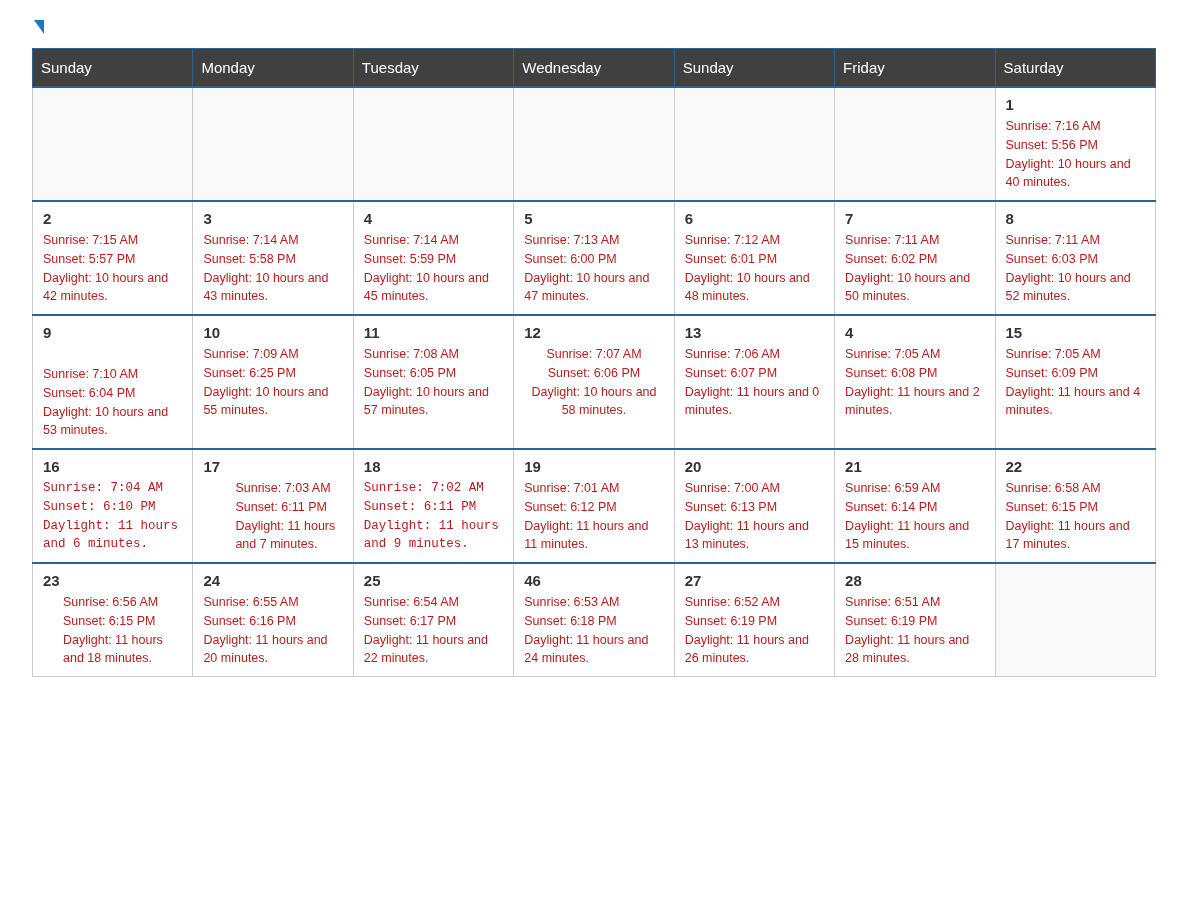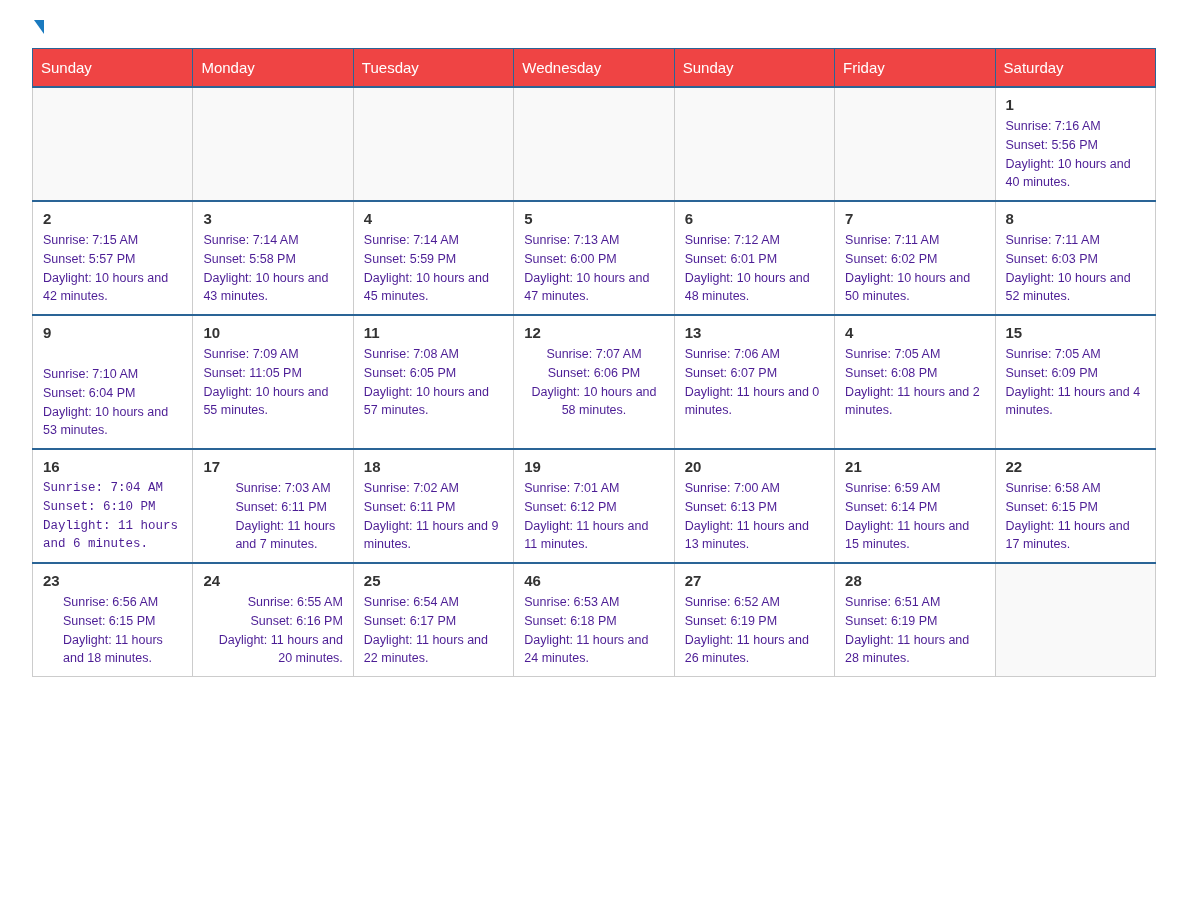--- a/index.html
+++ b/index.html
@@ -51,21 +51,21 @@
       font-size: 20px;
       color: #444;
       margin-top: 4px;
     }
     .calendar {
       width: 100%;
       border-collapse: collapse;
       border: 1px solid #ccc;
     }
     .calendar th {
-      background-color: #ef4444;
+      background-color: #404040;
       color: #fff;
       padding: 10px 8px;
       font-size: 15px;
       font-weight: normal;
       text-align: left;
       border: 1px solid #2a6496;
     }
     .calendar td {
       vertical-align: top;
       padding: 8px 10px;
@@ -80,21 +80,21 @@
     }
     .day-number {
       font-size: 15px;
       font-weight: bold;
       margin-bottom: 4px;
       display: block;
     }
     .day-info {
       font-size: 12.5px;
       line-height: 1.5;
-      color: #4c1d95;
+      color: #b91c1c;
     }
     .empty-cell {
       background: #f9f9f9;
     }
   </style>
 </head>
 <body>
 
 <div class="header">
   <div class="logo">
@@ -184,21 +184,21 @@
       <tr>
         <td>
           <span class="day-number">9</span>
           <div class="day-info" style="white-space: pre-line; margin-top: 24px;">Sunrise: 7:10 AM
 Sunset: 6:04 PM
 Daylight: 10 hours and 53 minutes.</div>
         </td>
         <td>
           <span class="day-number">10</span>
           <div class="day-info" style="white-space: pre-line;">Sunrise: 7:09 AM
-Sunset: 11:05 PM
+Sunset: 6:25 PM
 Daylight: 10 hours and 55 minutes.</div>
         </td>
         <td>
           <span class="day-number">11</span>
           <div class="day-info" style="white-space: pre-line;">Sunrise: 7:08 AM
 Sunset: 6:05 PM
 Daylight: 10 hours and 57 minutes.</div>
         </td>
         <td>
           <span class="day-number">12</span>
@@ -233,21 +233,21 @@
 Daylight: 11 hours and 6 minutes.</div>
         </td>
         <td>
           <span class="day-number">17</span>
           <div class="day-info" style="white-space: pre-line; margin-left: 32px;">Sunrise: 7:03 AM
 Sunset: 6:11 PM
 Daylight: 11 hours and 7 minutes.</div>
         </td>
         <td>
           <span class="day-number">18</span>
-          <div class="day-info" style="white-space: pre-line;">Sunrise: 7:02 AM
+          <div class="day-info" style="white-space: pre-line; font-family: Liberation Mono, monospace;">Sunrise: 7:02 AM
 Sunset: 6:11 PM
 Daylight: 11 hours and 9 minutes.</div>
         </td>
         <td>
           <span class="day-number">19</span>
           <div class="day-info" style="white-space: pre-line;">Sunrise: 7:01 AM
 Sunset: 6:12 PM
 Daylight: 11 hours and 11 minutes.</div>
         </td>
         <td>
@@ -271,21 +271,21 @@
       </tr>
       <tr>
         <td>
           <span class="day-number">23</span>
           <div class="day-info" style="white-space: pre-line; margin-left: 20px;">Sunrise: 6:56 AM
 Sunset: 6:15 PM
 Daylight: 11 hours and 18 minutes.</div>
         </td>
         <td>
           <span class="day-number">24</span>
-          <div class="day-info" style="white-space: pre-line; text-align: right;">Sunrise: 6:55 AM
+          <div class="day-info" style="white-space: pre-line;">Sunrise: 6:55 AM
 Sunset: 6:16 PM
 Daylight: 11 hours and 20 minutes.</div>
         </td>
         <td>
           <span class="day-number">25</span>
           <div class="day-info" style="white-space: pre-line;">Sunrise: 6:54 AM
 Sunset: 6:17 PM
 Daylight: 11 hours and 22 minutes.</div>
         </td>
         <td>

